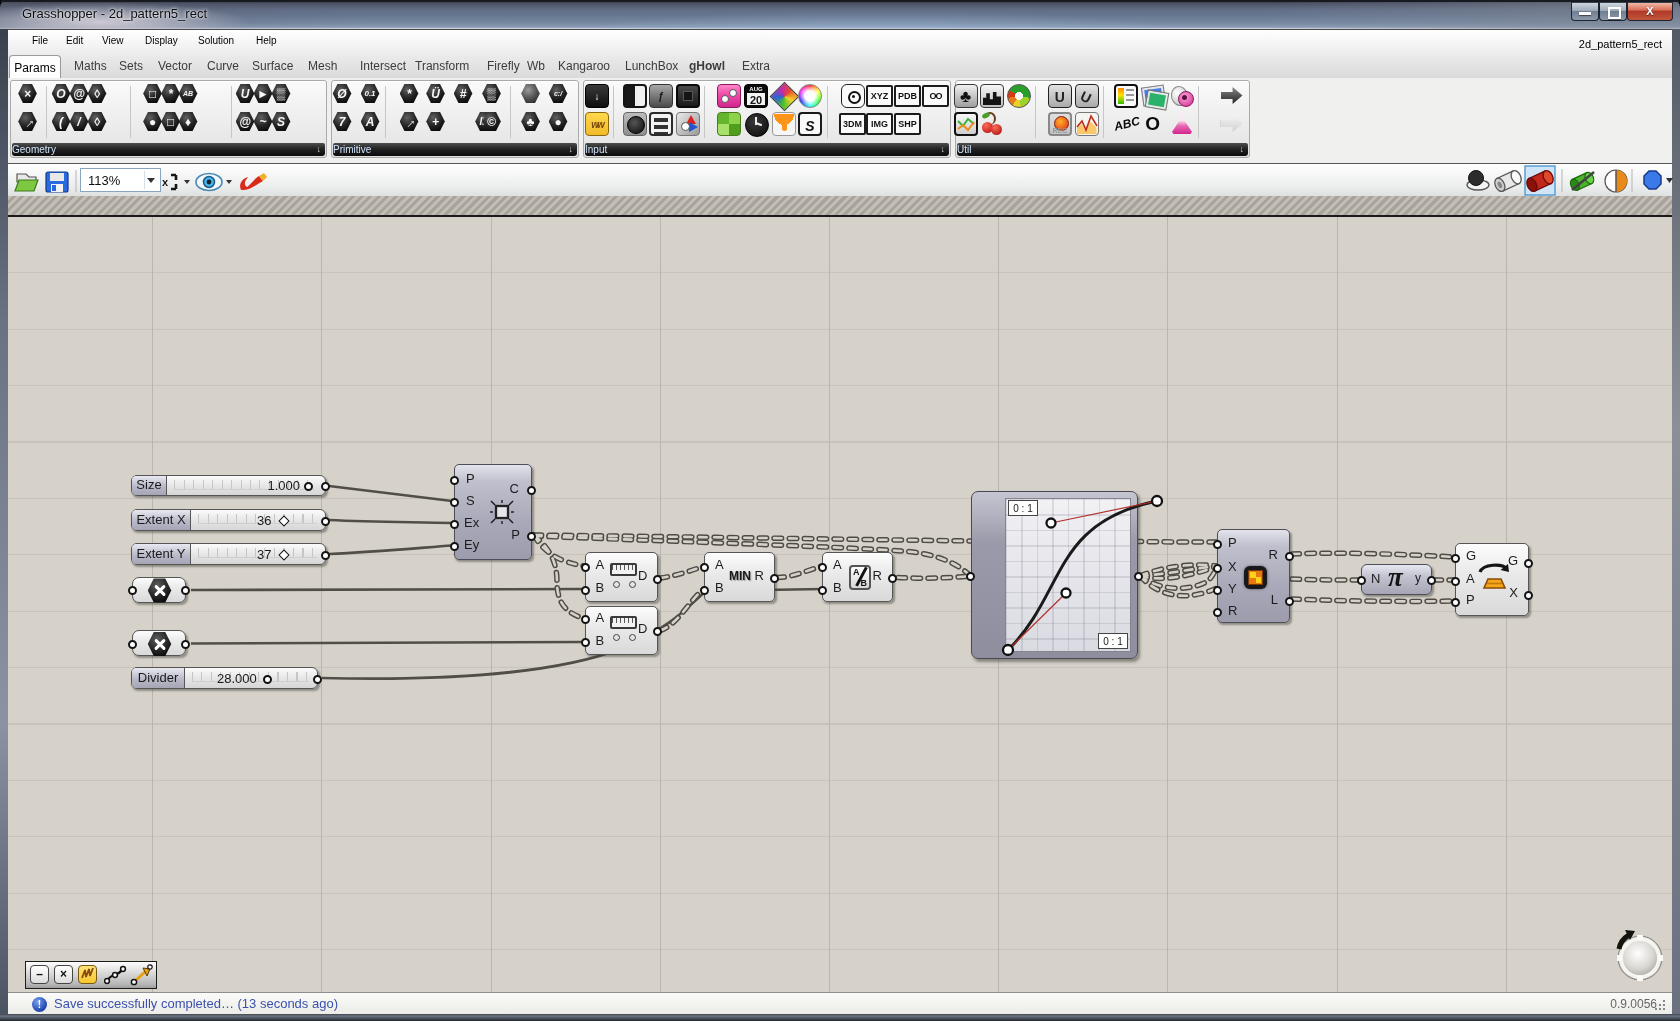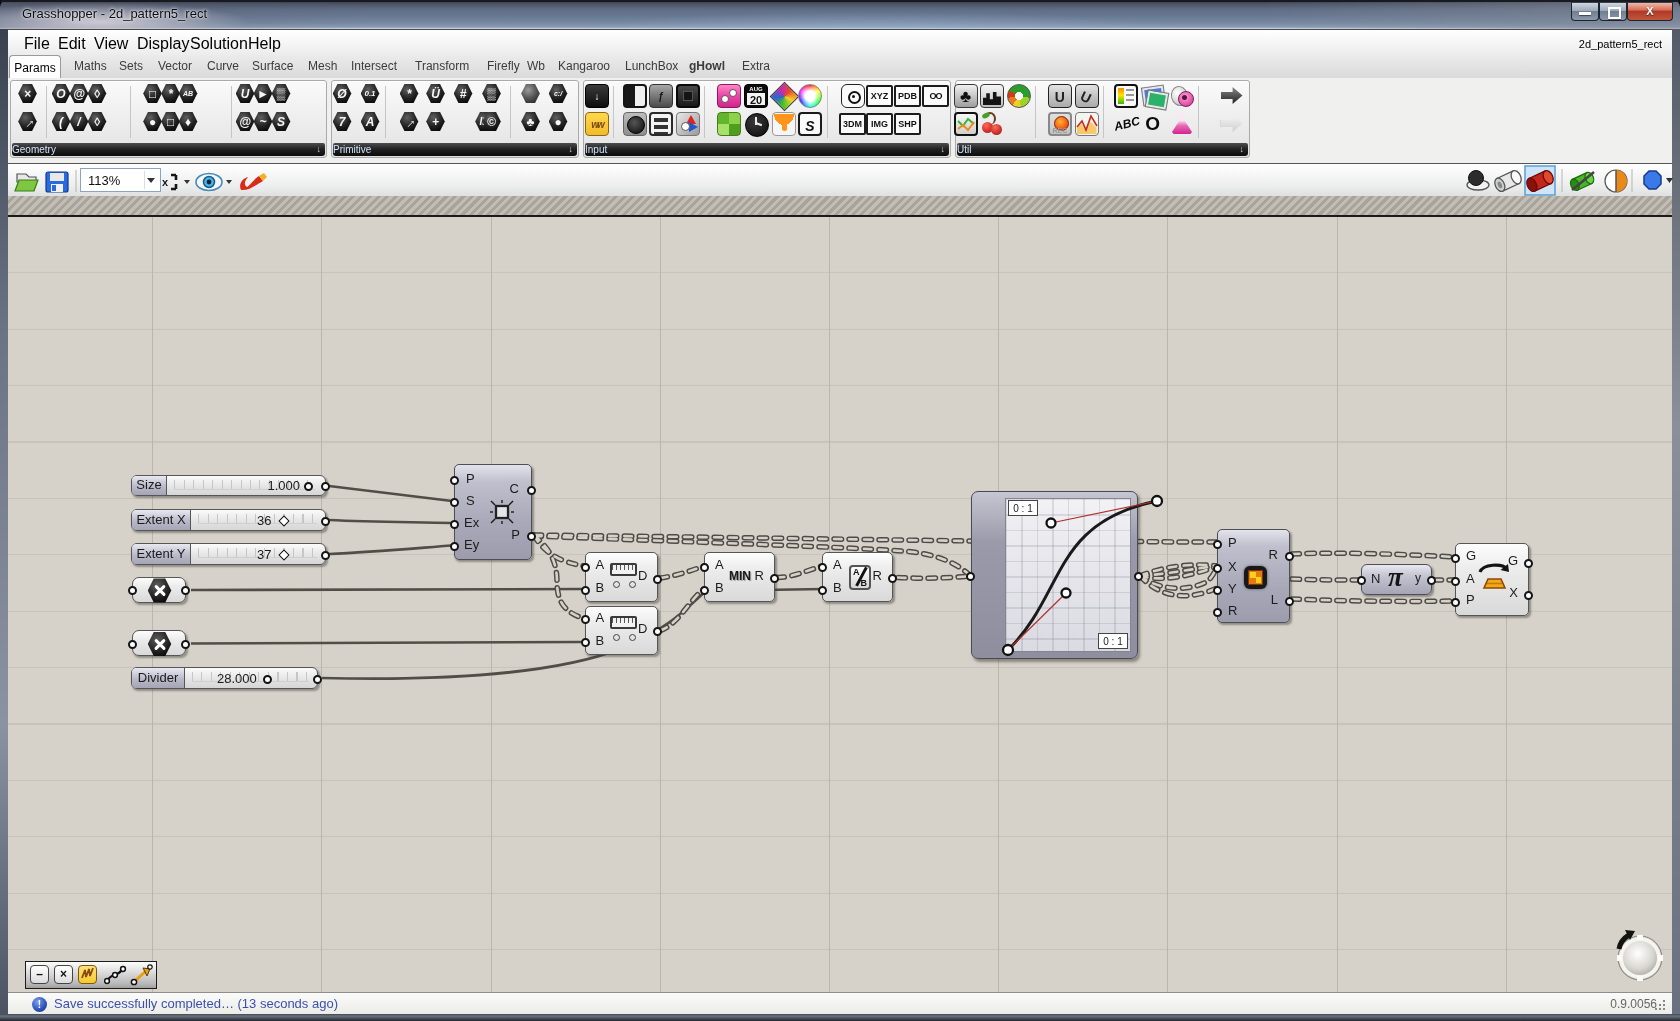--- a/index.html
+++ b/index.html
@@ -20,21 +20,21 @@
   #btn-min{left:1571px;width:26px;}
   #btn-max{left:1599px;width:26px;}
   #btn-close{left:1627px;width:44px;background:linear-gradient(180deg,#f0b8a8 0%,#d9705a 40%,#b03a28 50%,#c2573c 100%);}
   .winglyph{position:absolute;left:0;right:0;text-align:center;color:#fff;font-weight:bold;}
   
   #bl{left:0;top:29px;width:8px;bottom:0;background:linear-gradient(180deg,#39414e,#6a7384 30%,#8b93a2 70%,#4a5160);}
   #br{left:1672px;top:29px;width:8px;bottom:0;background:linear-gradient(180deg,#555b66,#8a8f99 40%,#6a7080);}
   #bb{left:0;top:1014px;width:1680px;height:7px;background:linear-gradient(180deg,#43454d 0%,#697582 30%,#4a525e 60%,#23252b 100%);}
   
   #menubar{left:8px;top:29px;width:1664px;height:26px;background:linear-gradient(180deg,#ffffff,#ececec);border-top:1px solid #4a4a4a;box-sizing:border-box;}
-  .menuitem{position:absolute;top:5px;font-size:16px;color:#000;}
+  .menuitem{position:absolute;top:5px;font-size:10px;color:#000;margin-left:8px;}
   #doclabel{right:10px;top:8px;font-size:11px;color:#000;position:absolute;}
   
   #tabbar{left:8px;top:55px;width:1664px;height:23px;background:linear-gradient(180deg,#ebebeb,#dadada);}
   .tab{position:absolute;top:4px;font-size:12px;color:#3c3c3c;}
   #tab-active{left:1px;top:0px;width:52px;height:23px;background:#fdfdfd;border:1px solid #9a9a9a;border-bottom:none;border-radius:4px 4px 0 0;
      text-align:center;font-size:12px;color:#000;padding-top:5px;box-sizing:border-box;}
   
   #toolbar{left:8px;top:78px;width:1664px;height:118px;background:#f0f0ef;}
   .tgroup{position:absolute;top:2px;height:76px;background:linear-gradient(180deg,#fafafa,#e2e2e2);
      border:1px solid #aaa;border-radius:3px;box-shadow:inset 0 1px 0 #fff;}
@@ -116,21 +116,21 @@
      <span id="doclabel">2d_pattern5_rect</span>
   </div>
   <div class="abs" id="tabbar">
      <div id="tab-active" class="abs">Params</div>
      <span class="tab" style="left:66px;">Maths</span>
      <span class="tab" style="left:111px;">Sets</span>
      <span class="tab" style="left:150px;">Vector</span>
      <span class="tab" style="left:199px;">Curve</span>
      <span class="tab" style="left:244px;">Surface</span>
      <span class="tab" style="left:300px;">Mesh</span>
-     <span class="tab" style="left:343px;">Intersect</span>
+     <span class="tab" style="left:352px;">Intersect</span>
      <span class="tab" style="left:407px;">Transform</span>
      <span class="tab" style="left:479px;">Firefly</span>
      <span class="tab" style="left:519px;">Wb</span>
      <span class="tab" style="left:550px;">Kangaroo</span>
      <span class="tab" style="left:617px;">LunchBox</span>
      <span class="tab" style="left:681px;font-weight:bold;">gHowl</span>
      <span class="tab" style="left:734px;">Extra</span>
   </div>
   <div class="abs" id="toolbar">
     <div class="tgroup" style="left:2px;width:315px;">

